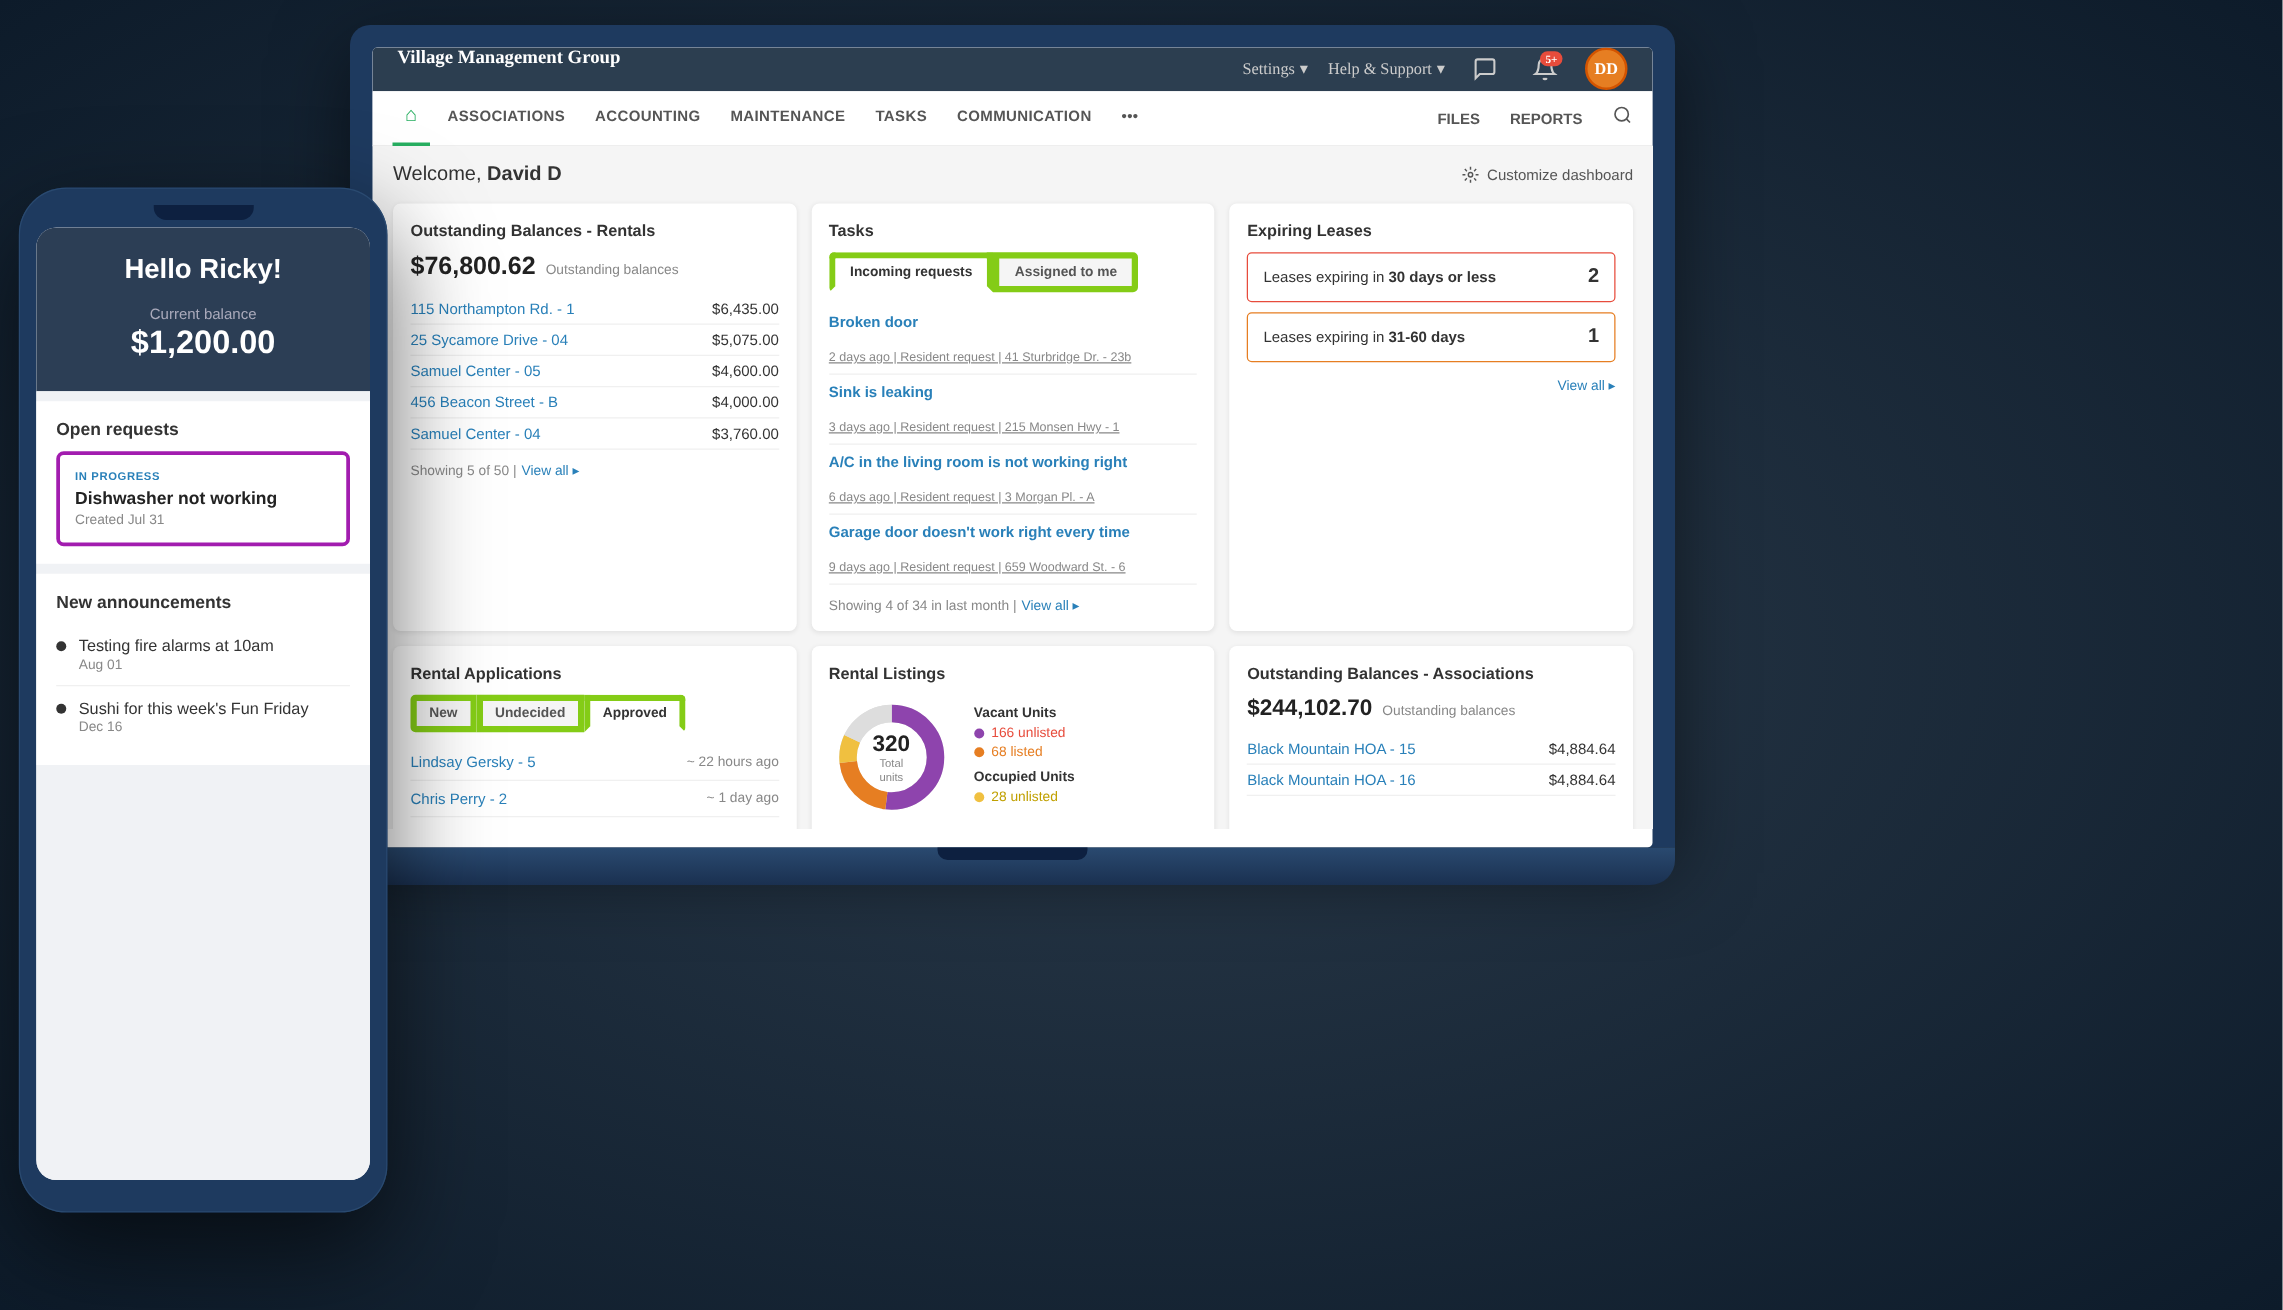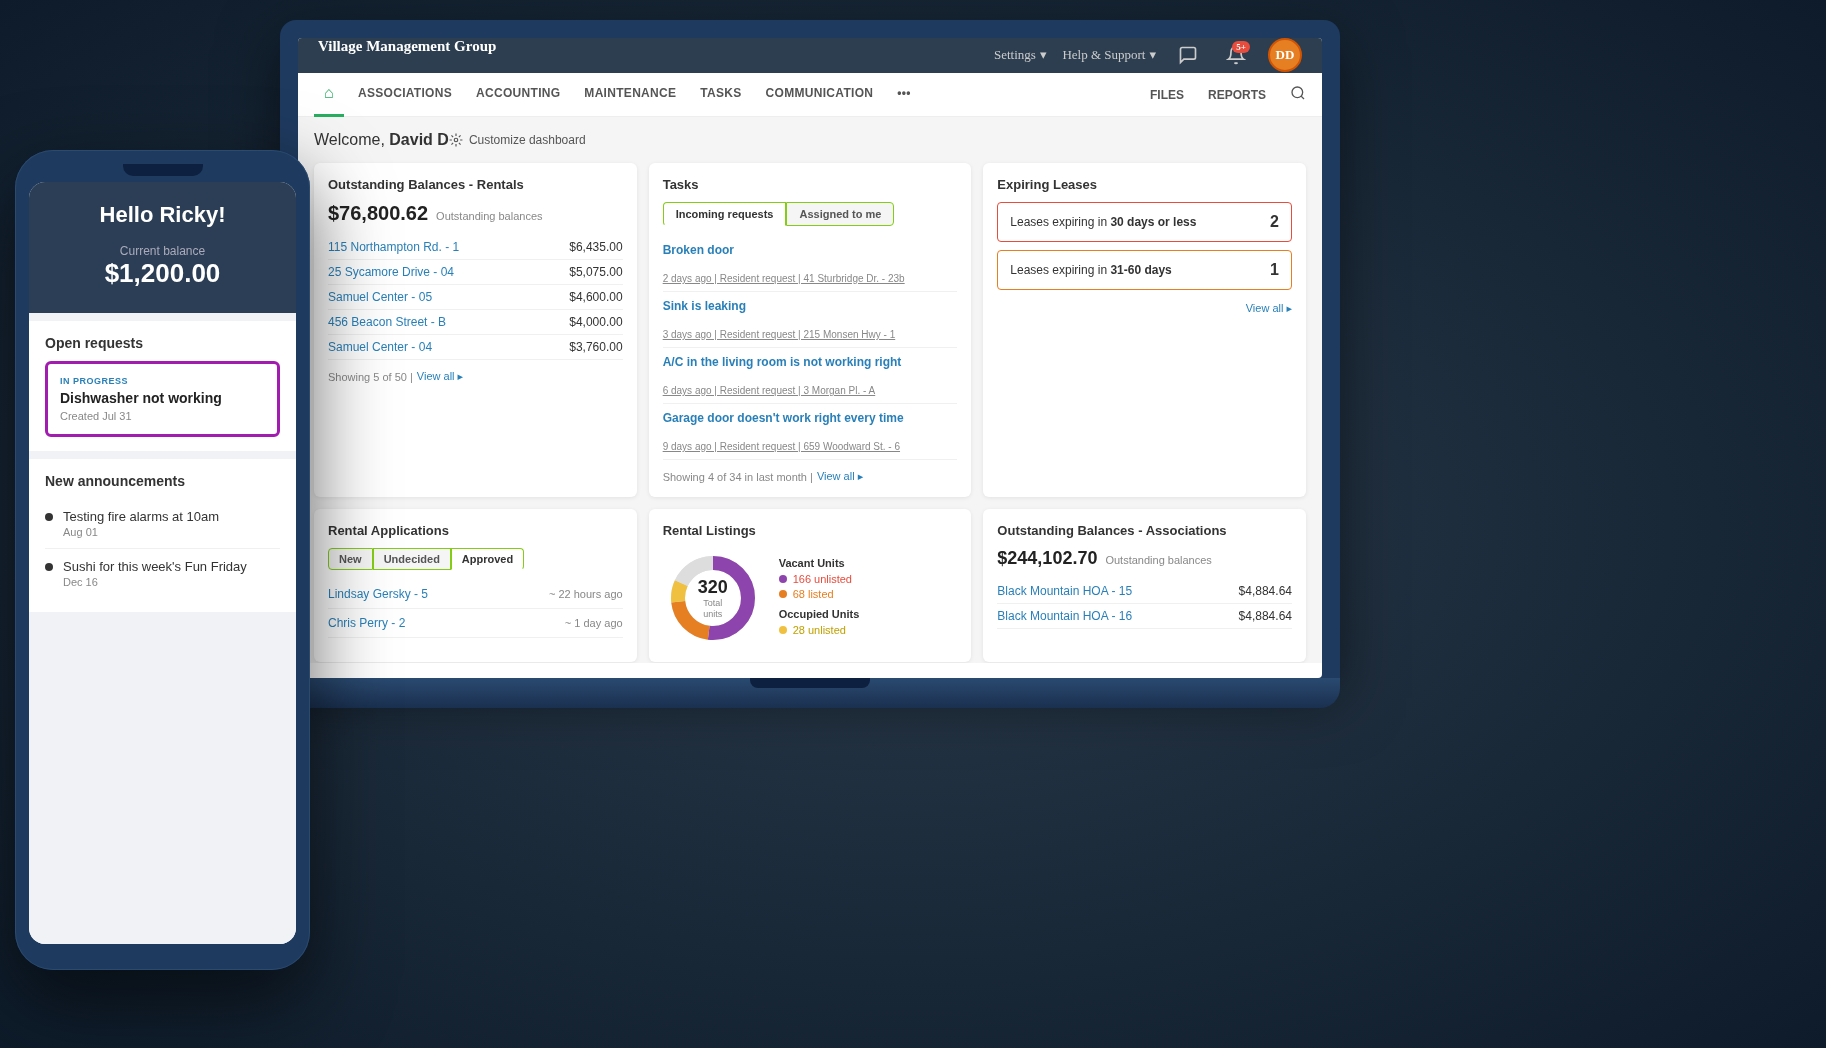--- a/index.html
+++ b/index.html
@@ -171,20 +171,21 @@
     
     .dashboard {
       background: #f5f5f5;
       padding: 14px 16px;
       height: calc(640px - 94px);
       overflow-y: auto;
     }
     .dash-header {
       display: flex;
       align-items: center;
+      justify-content: space-between;
       margin-bottom: 14px;
     }
     .welcome-text {
       font-size: 16px;
       color: #333;
     }
     .welcome-text strong {
       font-weight: 700;
     }
     .customize-btn {
@@ -266,21 +267,21 @@
     
     .tab-group {
       display: flex;
       gap: 0;
       margin-bottom: 10px;
     }
     .tab-btn {
       padding: 5px 12px;
       font-size: 11px;
       font-weight: 600;
-      border: 1px solid #84cc16;
+      border: 5px solid #84cc16;
       background: #f5f5f5;
       color: #555;
       cursor: pointer;
       border-radius: 0;
     }
     .tab-btn:first-child { border-radius: 4px 0 0 4px; }
     .tab-btn:last-child { border-radius: 0 4px 4px 0; }
     .tab-btn.active {
       background: #fff;
       color: #333;

